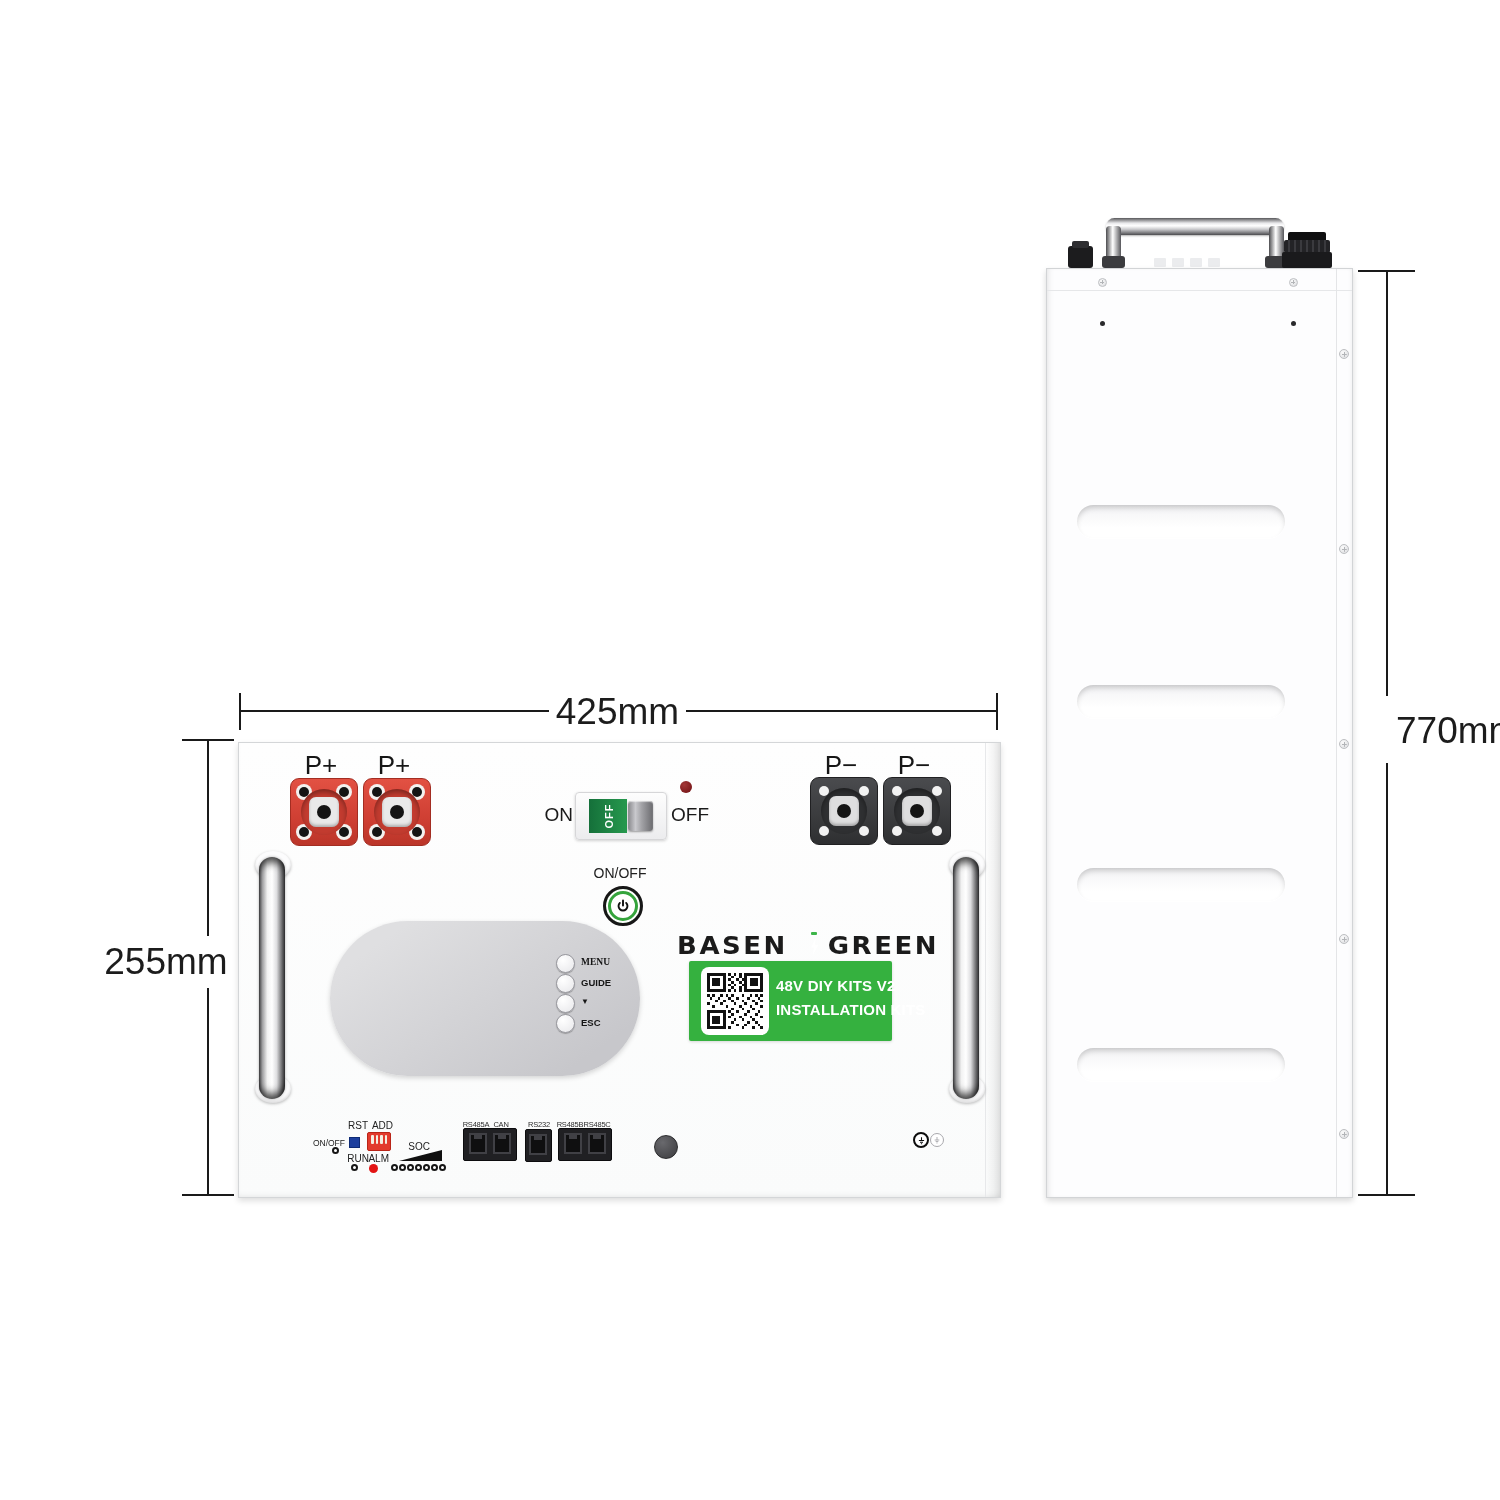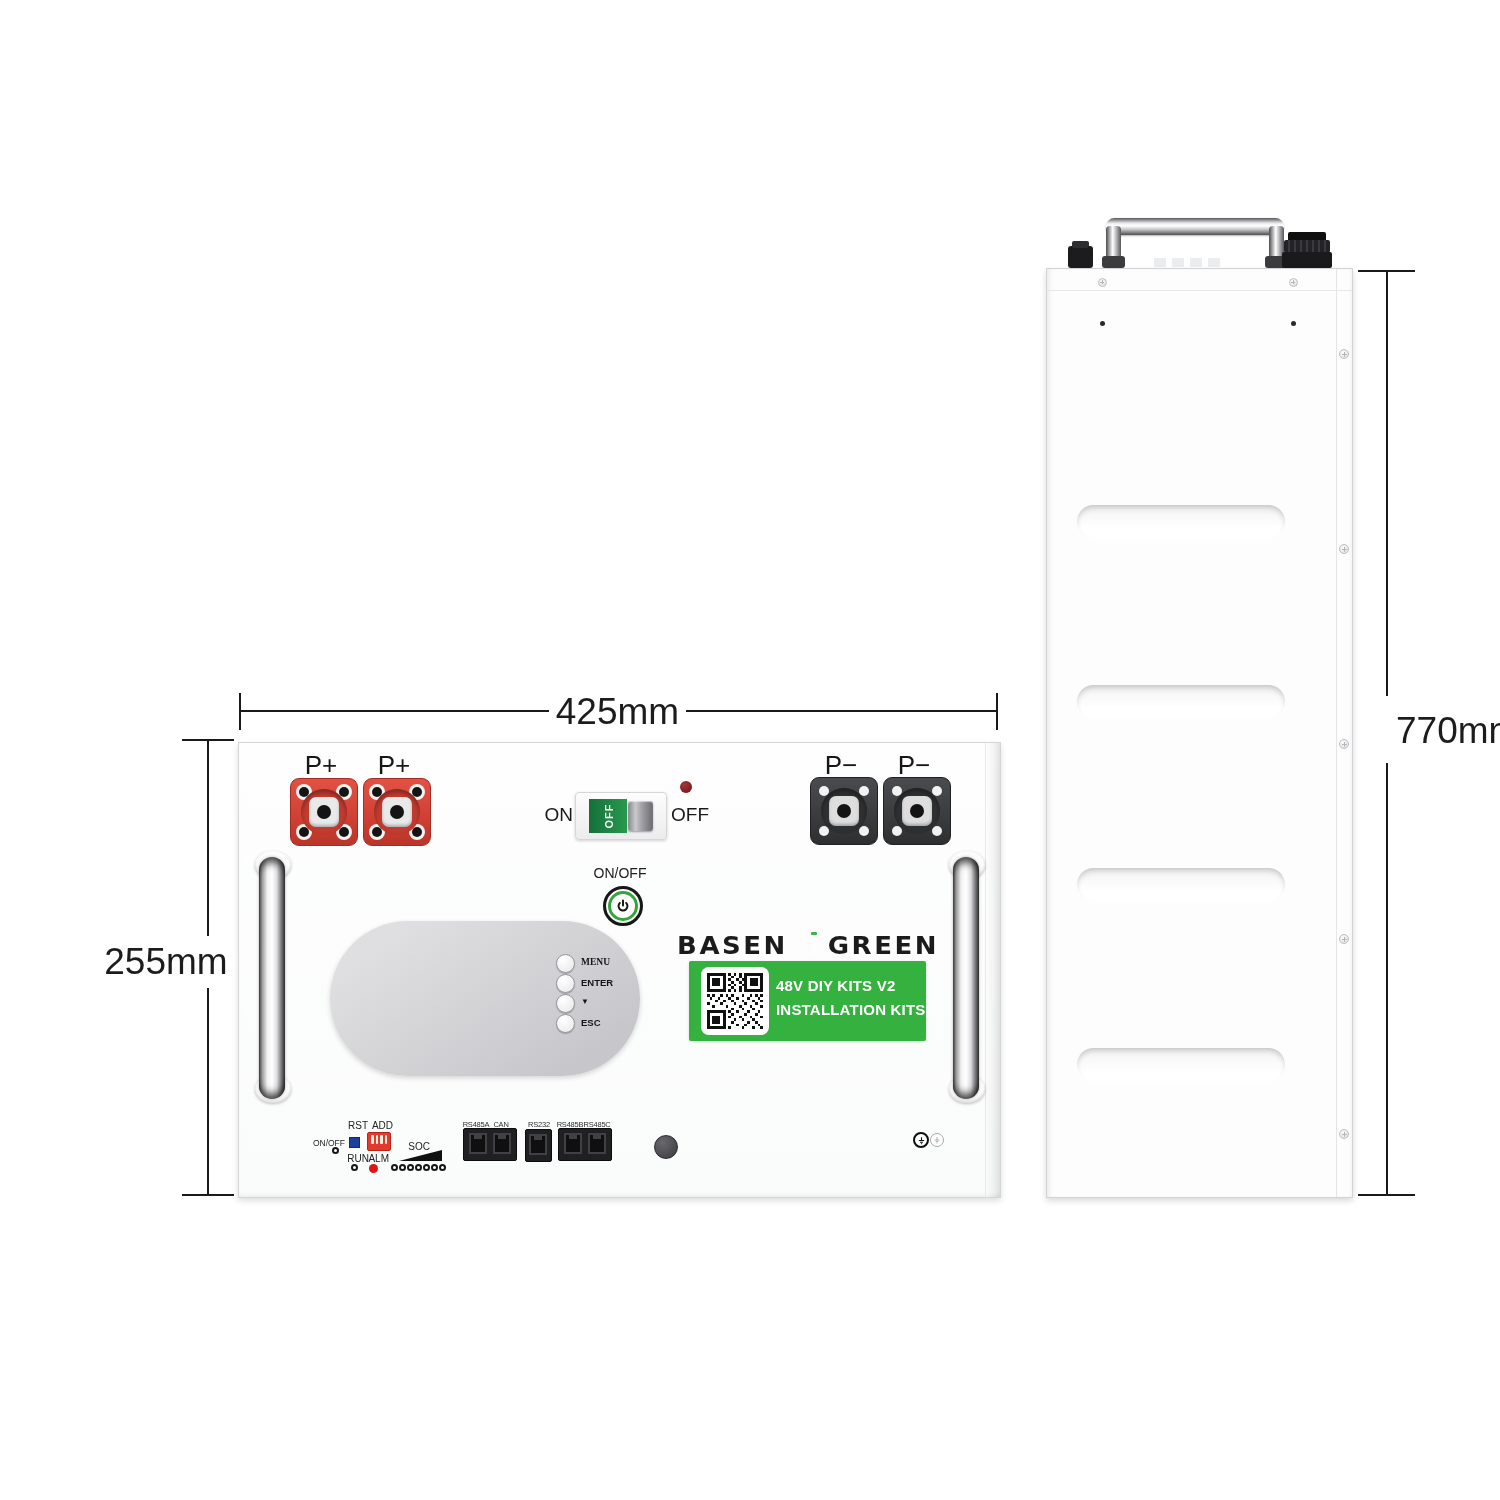--- a/index.html
+++ b/index.html
@@ -48,21 +48,21 @@
        padding:3px 4px;box-sizing:border-box;font-family:"DejaVu Sans Mono",monospace;font-size:12.3px;line-height:17px;color:#fff;}
   .pre{white-space:pre;}
   .pod-btn{position:absolute;width:17px;height:17px;border-radius:50%;border:1px solid #97979d;
            background:radial-gradient(circle at 35% 30%,#ffffff,#e7e7ea);box-shadow:0 1px 1px rgba(0,0,0,.25);}
   .pod-btn-label{position:absolute;font-size:9.5px;font-weight:bold;color:#161616;}
   
   #logo{position:absolute;left:450px;top:188px;width:238px;height:30px;display:flex;align-items:center;justify-content:center;gap:20px;}
   .logo-word{font-family:"DejaVu Sans",sans-serif;font-weight:bold;font-size:26px;letter-spacing:2.5px;color:#1b1b1b;transform:scaleY(.94);}
   .batt{position:relative;width:13px;height:24px;background:#3db549;border-radius:2px;margin-top:2px;}
   .batt::before{content:"";position:absolute;left:3.5px;top:-3px;width:6px;height:3px;background:#3db549;border-radius:1px;}
-  #guide{position:absolute;left:450px;top:218px;width:237px;height:80px;background:#35b13f;border-radius:2px;box-shadow:0 1px 3px rgba(0,0,0,.15);}
+  #guide{position:absolute;left:450px;top:218px;width:203px;height:80px;background:#35b13f;border-radius:2px;box-shadow:0 1px 3px rgba(0,0,0,.15);}
   #qr{position:absolute;left:12px;top:6px;width:68px;height:68px;background:#fff;border-radius:8px;padding:6px;box-sizing:border-box;}
   .guide-line{position:absolute;left:87px;color:#fff;font-weight:bold;font-size:15px;letter-spacing:.2px;white-space:nowrap;}
   
   .h-mount{position:absolute;width:36px;height:28px;border-radius:50%;background:#fcfcfd;box-shadow:0 1px 3px rgba(0,0,0,.25), inset 0 -2px 3px rgba(0,0,0,.12);}
   .f-handle{position:absolute;width:26px;height:242px;border-radius:13px;
             background:linear-gradient(90deg,#3e3e40 0%,#9a9a9c 12%,#f2f2f2 32%,#ffffff 50%,#dedee0 68%,#6e6e70 88%,#2e2e30 100%);
             box-shadow:inset 0 12px 9px -7px rgba(0,0,0,.75), inset 0 -12px 9px -7px rgba(0,0,0,.75), 0 0 3px rgba(0,0,0,.3);}
   
   .tiny{position:absolute;font-size:10px;color:#222;text-align:right;}
   .micro{position:absolute;font-size:7.5px;color:#2d2d2d;text-align:center;letter-spacing:-.2px;}
@@ -194,21 +194,21 @@
       <svg width="14" height="14" viewBox="0 0 16 16">
         <path d="M8 1.8v5.6" stroke="#111" stroke-width="2.2" stroke-linecap="round" fill="none"></path>
         <path d="M4.4 4.5a5.1 5.1 0 1 0 7.2 0" stroke="#111" stroke-width="2.2" stroke-linecap="round" fill="none"></path>
       </svg>
     </div>
 
     <div id="pod"></div>
     <div class="pod-btn" style="left:317px;top:211px;"></div>
     <div class="pod-btn-label" style="left:342px;top:214px;font-family:Liberation Serif, serif;">MENU</div>
     <div class="pod-btn" style="left:317px;top:231px;"></div>
-    <div class="pod-btn-label" style="left:342px;top:234px;">ENTER</div>
+    <div class="pod-btn-label" style="left:342px;top:234px;">GUIDE</div>
     <div class="pod-btn" style="left:317px;top:251px;"></div>
     <div class="pod-btn-label" style="left:342px;top:254px;font-size:8px;">▼</div>
     <div class="pod-btn" style="left:317px;top:271px;"></div>
     <div class="pod-btn-label" style="left:342px;top:274px;">ESC</div>
 
     <div id="logo">
       <span class="logo-word">BASEN</span>
       <span class="batt">
         <svg width="13" height="20" viewBox="0 0 10 18" style="position:absolute;left:0;top:2px;">
           <polygon points="6,1 2,9.5 4.6,9.5 3.4,16.5 8.4,7.2 5.4,7.2" fill="#fff"></polygon>

